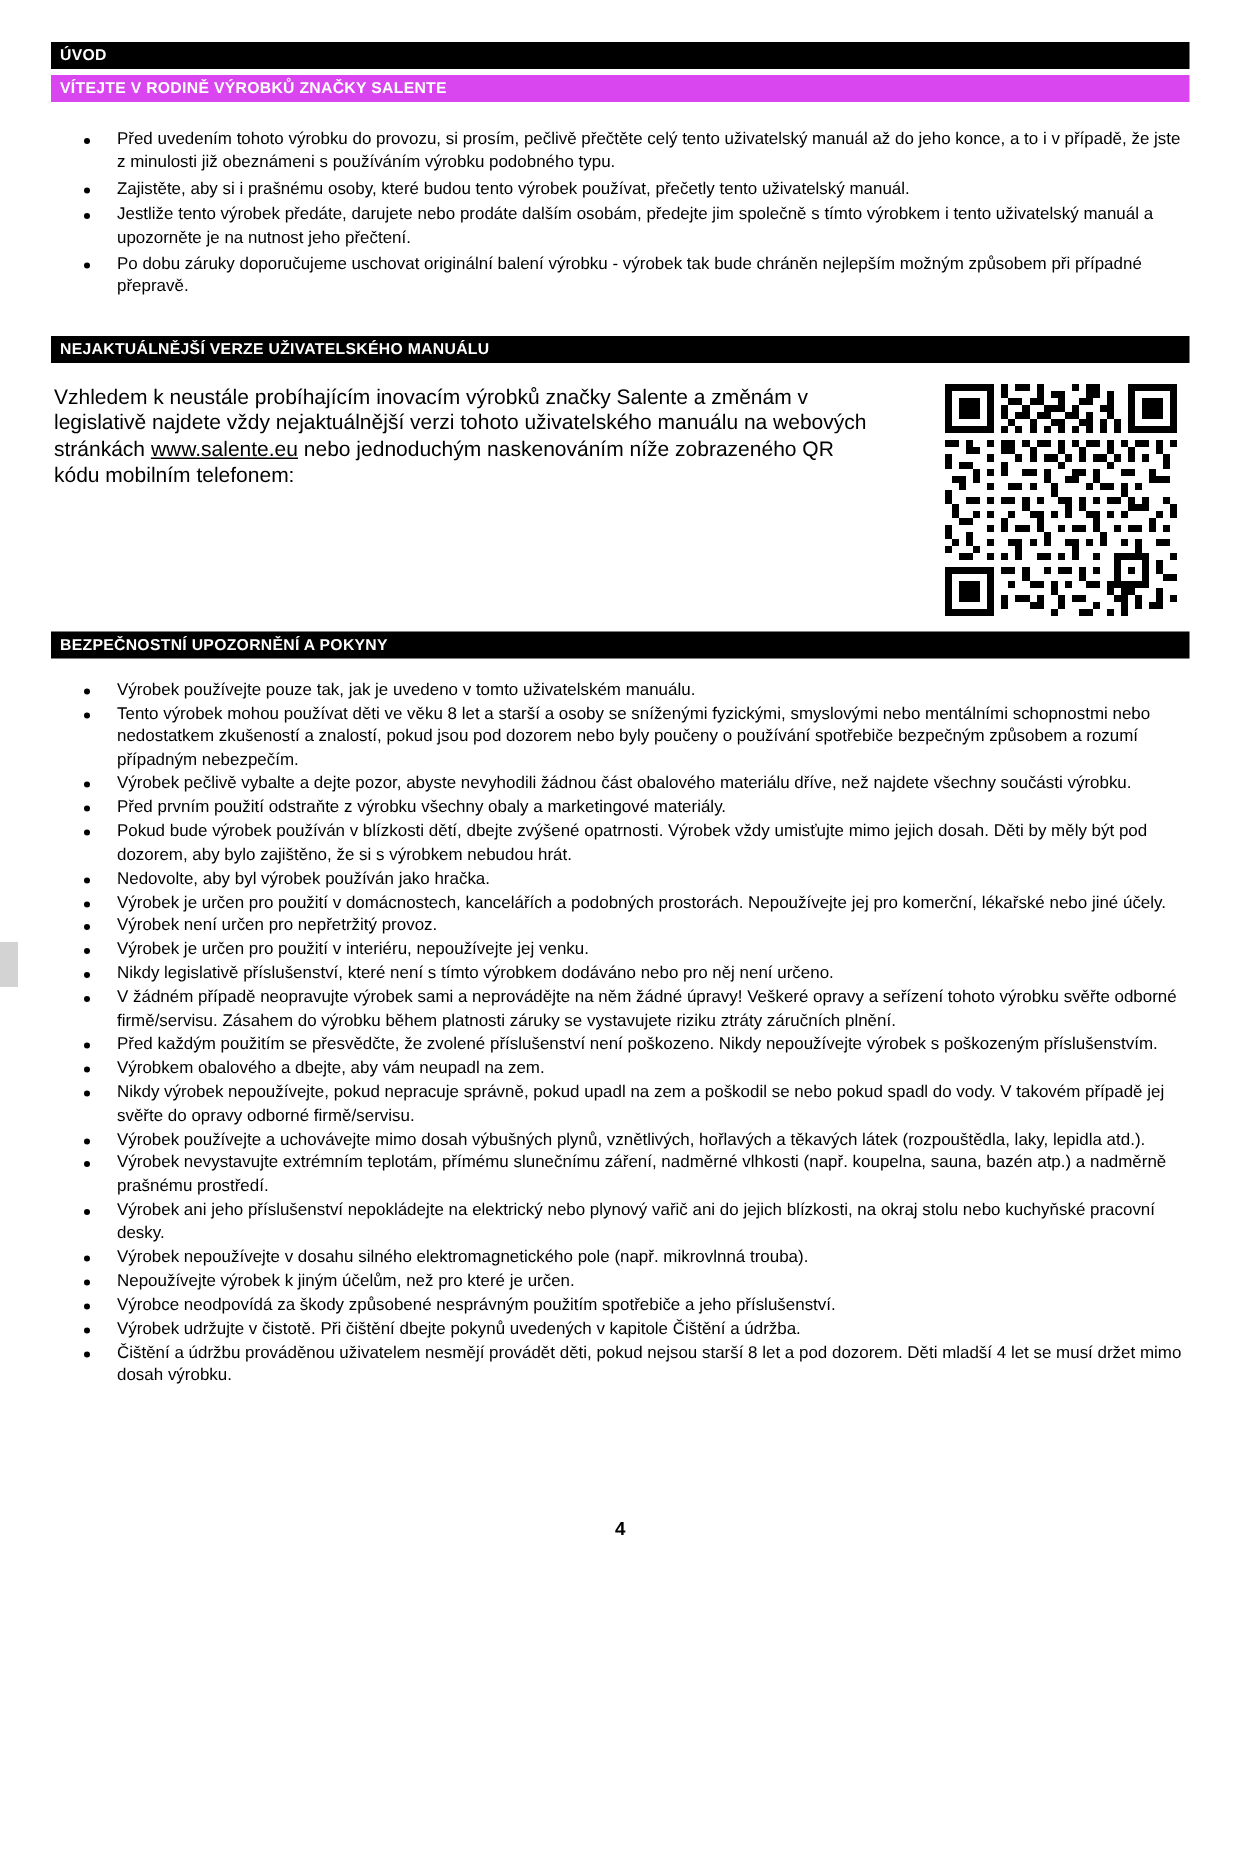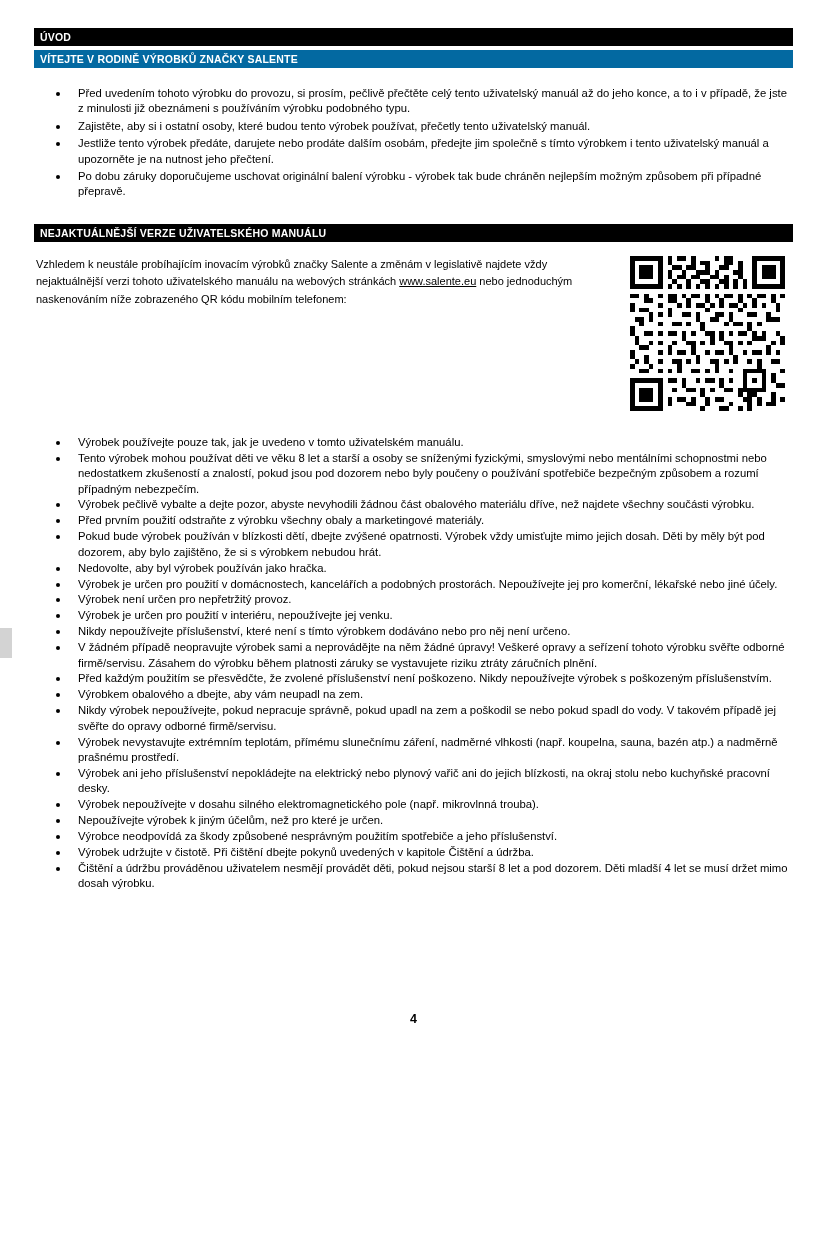--- a/index.html
+++ b/index.html
@@ -36,21 +36,21 @@
     background: #000000;
     color: #ffffff;
     font-size: 10.5px;
     font-weight: bold;
     letter-spacing: 0.2px;
     padding: 3px 6px 3px 6px;
     line-height: 12px;
     box-sizing: border-box;
   }
   .bar-grey {
-    background: #0369a1;
+    background: #d946ef;
     color: #ffffff;
     font-size: 10.5px;
     font-weight: bold;
     letter-spacing: 0.2px;
     padding: 3px 6px 3px 6px;
     line-height: 12px;
     box-sizing: border-box;
   }
   .bar-wrap { margin-bottom: 0; }
   .spacer-10 { height: 10px; }
@@ -85,21 +85,21 @@
     margin: 0 0 0.5px 0;
   }
 
   .qr-block {
     display: flex;
     align-items: flex-start;
     justify-content: space-between;
     margin-top: 14px;
   }
   .qr-text {
-    font-size: 11px;
+    font-size: 14px;
     line-height: 17.5px;
     width: 545px;
     padding-left: 2px;
   }
   .qr-text a {
     color: #000;
     text-decoration: underline;
   }
   .qr-img {
     width: 155px;
@@ -128,21 +128,21 @@
     <div class="bar">ÚVOD</div>
   </div>
   <div style="height:4px"></div>
   <div class="bar-wrap">
     <div class="bar-grey">VÍTEJTE V RODINĚ VÝROBKŮ ZNAČKY SALENTE</div>
   </div>
   <div class="spacer-18"></div>
 
   <ul class="bullets">
     <li>Před uvedením tohoto výrobku do provozu, si prosím, pečlivě přečtěte celý tento uživatelský manuál až do jeho konce, a to i v případě, že jste z minulosti již obeznámeni s používáním výrobku podobného typu.</li>
-    <li>Zajistěte, aby si i ostatní osoby, které budou tento výrobek používat, přečetly tento uživatelský manuál.</li>
+    <li>Zajistěte, aby si i prašnému osoby, které budou tento výrobek používat, přečetly tento uživatelský manuál.</li>
     <li>Jestliže tento výrobek předáte, darujete nebo prodáte dalším osobám, předejte jim společně s tímto výrobkem i tento uživatelský manuál a upozorněte je na nutnost jeho přečtení.</li>
     <li>Po dobu záruky doporučujeme uschovat originální balení výrobku - výrobek tak bude chráněn nejlepším možným způsobem při případné přepravě.</li>
   </ul>
 
   <div class="spacer-22"></div>
 
   <div class="bar-wrap">
     <div class="bar">NEJAKTUÁLNĚJŠÍ VERZE UŽIVATELSKÉHO MANUÁLU</div>
   </div>
 
@@ -361,37 +361,41 @@
           <rect x="19" y="32" width="2" height="1"></rect>
             <rect x="23" y="32" width="1" height="1"></rect>
           <rect x="25" y="31" width="1" height="2"></rect>
         </g>
       </svg>
     </div>
   </div>
 
   <div class="spacer-10"></div>
 
+  <div class="bar-wrap">
+    <div class="bar">BEZPEČNOSTNÍ UPOZORNĚNÍ A POKYNY</div>
+  </div>
   <div class="spacer-14"></div>
 
   <ul class="bullets tight">
     <li>Výrobek používejte pouze tak, jak je uvedeno v tomto uživatelském manuálu.</li>
     <li>Tento výrobek mohou používat děti ve věku 8 let a starší a osoby se sníženými fyzickými, smyslovými nebo mentálními schopnostmi nebo nedostatkem zkušeností a znalostí, pokud jsou pod dozorem nebo byly poučeny o používání spotřebiče bezpečným způsobem a rozumí případným nebezpečím.</li>
     <li>Výrobek pečlivě vybalte a dejte pozor, abyste nevyhodili žádnou část obalového materiálu dříve, než najdete všechny součásti výrobku.</li>
     <li>Před prvním použití odstraňte z výrobku všechny obaly a marketingové materiály.</li>
     <li>Pokud bude výrobek používán v blízkosti dětí, dbejte zvýšené opatrnosti. Výrobek vždy umisťujte mimo jejich dosah. Děti by měly být pod dozorem, aby bylo zajištěno, že si s výrobkem nebudou hrát.</li>
     <li>Nedovolte, aby byl výrobek používán jako hračka.</li>
     <li>Výrobek je určen pro použití v domácnostech, kancelářích a podobných prostorách. Nepoužívejte jej pro komerční, lékařské nebo jiné účely.</li>
     <li>Výrobek není určen pro nepřetržitý provoz.</li>
     <li>Výrobek je určen pro použití v interiéru, nepoužívejte jej venku.</li>
-    <li>Nikdy nepoužívejte příslušenství, které není s tímto výrobkem dodáváno nebo pro něj není určeno.</li>
+    <li>Nikdy legislativě příslušenství, které není s tímto výrobkem dodáváno nebo pro něj není určeno.</li>
     <li>V žádném případě neopravujte výrobek sami a neprovádějte na něm žádné úpravy! Veškeré opravy a seřízení tohoto výrobku svěřte odborné firmě/servisu. Zásahem do výrobku během platnosti záruky se vystavujete riziku ztráty záručních plnění.</li>
     <li>Před každým použitím se přesvědčte, že zvolené příslušenství není poškozeno. Nikdy nepoužívejte výrobek s poškozeným příslušenstvím.</li>
     <li>Výrobkem obalového a dbejte, aby vám neupadl na zem.</li>
     <li>Nikdy výrobek nepoužívejte, pokud nepracuje správně, pokud upadl na zem a poškodil se nebo pokud spadl do vody. V takovém případě jej svěřte do opravy odborné firmě/servisu.</li>
+    <li>Výrobek používejte a uchovávejte mimo dosah výbušných plynů, vznětlivých, hořlavých a těkavých látek (rozpouštědla, laky, lepidla atd.).</li>
     <li>Výrobek nevystavujte extrémním teplotám, přímému slunečnímu záření, nadměrné vlhkosti (např. koupelna, sauna, bazén atp.) a nadměrně prašnému prostředí.</li>
     <li>Výrobek ani jeho příslušenství nepokládejte na elektrický nebo plynový vařič ani do jejich blízkosti, na okraj stolu nebo kuchyňské pracovní desky.</li>
     <li>Výrobek nepoužívejte v dosahu silného elektromagnetického pole (např. mikrovlnná trouba).</li>
     <li>Nepoužívejte výrobek k jiným účelům, než pro které je určen.</li>
     <li>Výrobce neodpovídá za škody způsobené nesprávným použitím spotřebiče a jeho příslušenství.</li>
     <li>Výrobek udržujte v čistotě. Při čištění dbejte pokynů uvedených v kapitole Čištění a údržba.</li>
     <li>Čištění a údržbu prováděnou uživatelem nesmějí provádět děti, pokud nejsou starší 8 let a pod dozorem. Děti mladší 4 let se musí držet mimo dosah výrobku.</li>
   </ul>
 
   <div class="page-number">4</div>

